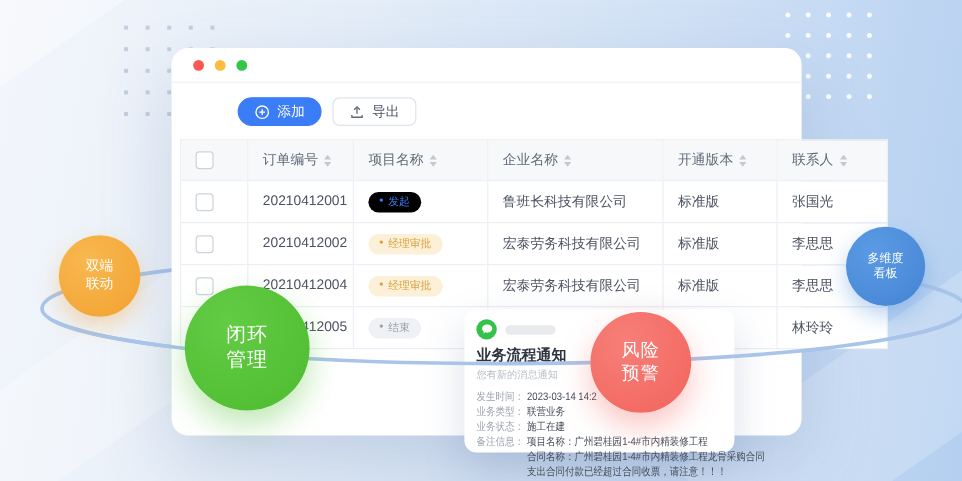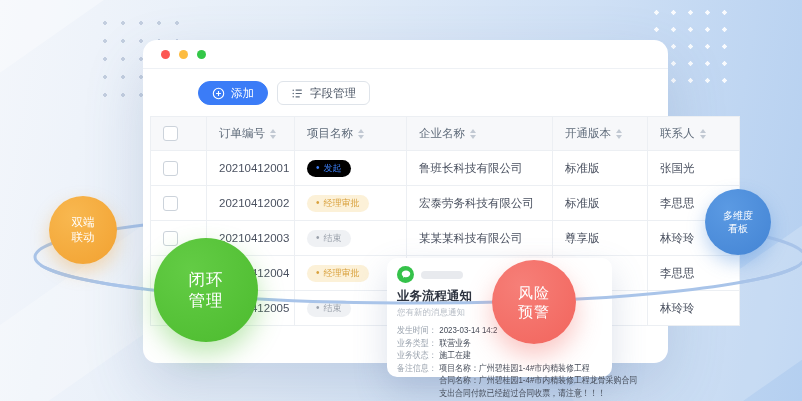--- a/index.html
+++ b/index.html
@@ -103,27 +103,26 @@
           <svg width="13" height="13" viewBox="0 0 14 14">
               <circle cx="7" cy="7" r="5.6" fill="none" stroke="#fff" stroke-width="1.2"></circle>
               <path d="M7 4.4v5.2M4.4 7h5.2" stroke="#fff" stroke-width="1.2"></path>
             </svg>
         </span>
         <span>添加</span>
       </button>
       <button class="btn">
         <span>
           <svg width="13" height="13" viewBox="0 0 14 14" fill="none" stroke="#5f6b7a" stroke-width="1.2">
-              <circle cx="2.4" cy="3.4" r="0.8" fill="#5f6b7a" stroke="none"></circle>
-              <circle cx="2.4" cy="7" r="0.8" fill="#5f6b7a" stroke="none"></circle>
-              <circle cx="2.4" cy="10.6" r="0.8" fill="#5f6b7a" stroke="none"></circle>
-              <path d="M5 3.4h6.6M5 7h6.6M5 10.6h4.4"></path>
+              <path d="M7 8.4V2.4"></path>
+              <path d="M4.4 4.8 7 2.2 9.6 4.8"></path>
+              <path d="M2.4 9.5v2h9.2v-2"></path>
             </svg>
         </span>
-        <span>字段管理</span>
+        <span>导出</span>
       </button>
     </div>
 
     <table class="grid">
       <thead>
         <tr>
           <th class="col-cb"><span class="cb"></span></th>
           <th class="col-no"><span class="th-inner">
                 <span>订单编号</span>
                 <span class="sort">
@@ -173,28 +172,20 @@
 
   <tr>
     <td><span class="cb"></span></td>
     <td>20210412002</td>
     <td><span class="badge yellow">经理审批</span></td>
     <td>宏泰劳务科技有限公司</td>
     <td>标准版</td>
     <td>李思思</td>
   </tr>
 
-  <tr>
-    <td><span class="cb"></span></td>
-    <td>20210412003</td>
-    <td><span class="badge gray">结束</span></td>
-    <td>某某某科技有限公司</td>
-    <td>尊享版</td>
-    <td>林玲玲</td>
-  </tr>
 
   <tr>
     <td><span class="cb"></span></td>
     <td>20210412004</td>
     <td><span class="badge yellow">经理审批</span></td>
     <td>宏泰劳务科技有限公司</td>
     <td>标准版</td>
     <td>李思思</td>
   </tr>
 

